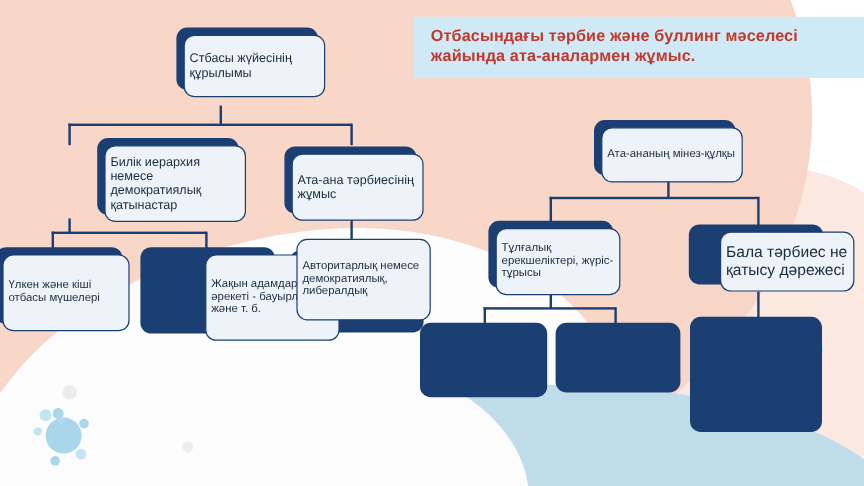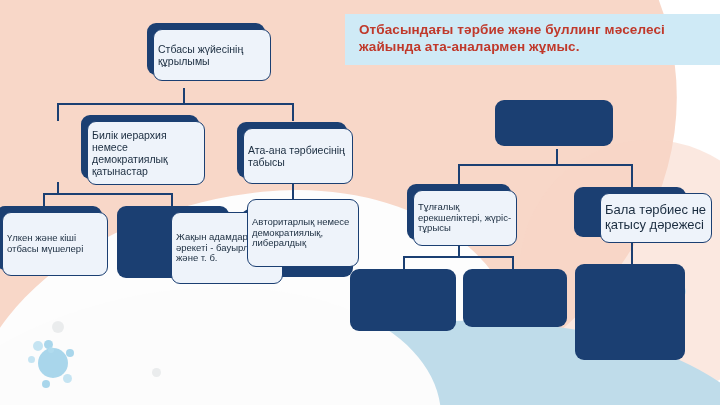--- a/index.html
+++ b/index.html
@@ -177,21 +177,21 @@
     <span>Стбасы жүйесінің құрылымы</span>
   </div>
 
   <div class="node-shadow" style="left:81px; top:115px; width:118px; height:64px;"></div>
   <div class="node" style="left:87px; top:121px; width:118px; height:64px; font-size:10.5px;">
     <span>Билік иерархия немесе демократиялық қатынастар</span>
   </div>
 
   <div class="node-shadow" style="left:237px; top:122px; width:110px; height:56px;"></div>
   <div class="node" style="left:243px; top:128px; width:110px; height:56px; font-size:10.5px;">
-    <span>Ата-ана тәрбиесінің табысы</span>
+    <span>Ата-ана тәрбиесінің жұмыс</span>
   </div>
 
   <div class="node-shadow" style="left:-4px; top:206px; width:106px; height:64px;"></div>
   <div class="node" style="left:2px; top:212px; width:106px; height:64px; font-size:9.5px;">
     <span>Үлкен және кіші отбасы мүшелері</span>
   </div>
 
   <div class="node-shadow" style="left:117px; top:206px; width:112px; height:72px;"></div>
   <div class="node" style="left:123px; top:212px; width:112px; height:72px; font-size:9.5px;margin-left:48px;">
     <span>Жақын адамдар өзара әрекеті - бауырлар және т. б.</span>
@@ -208,20 +208,23 @@
   <div class="conn v" style="left:631px; top:164px; height:24px;"></div>
 
   <div class="conn v" style="left:458px; top:245px; height:12px;"></div>
   <div class="conn h" style="left:403px; top:256px; width:110px;"></div>
   <div class="conn v" style="left:403px; top:256px; height:16px;"></div>
   <div class="conn v" style="left:512px; top:256px; height:16px;"></div>
 
   <div class="conn v" style="left:631px; top:243px; height:26px;"></div>
 
   <div class="node-shadow" style="left:495px; top:100px; width:118px; height:46px;"></div>
+  <div class="node" style="left:501px; top:106px; width:118px; height:46px; font-size:9.5px;">
+    <span>Ата-ананың мінез-құлқы</span>
+  </div>
 
   <div class="node-shadow" style="left:407px; top:184px; width:104px; height:56px;"></div>
   <div class="node" style="left:413px; top:190px; width:104px; height:56px; font-size:9.5px;">
     <span>Тұлғалық ерекшеліктері, жүріс-тұрысы</span>
   </div>
 
   <div class="node-shadow" style="left:574px; top:187px; width:112px; height:50px;"></div>
   <div class="node" style="left:600px; top:193px; width:112px; height:50px; font-size:13px;">
     <span>Бала тәрбиес не қатысу дәрежесі</span>
   </div>

